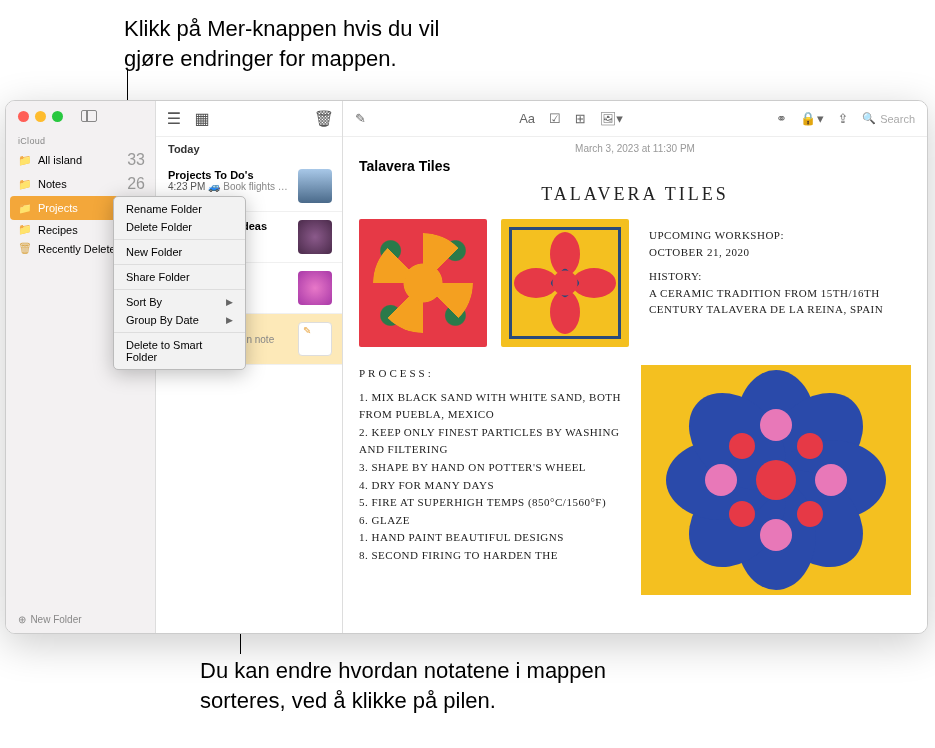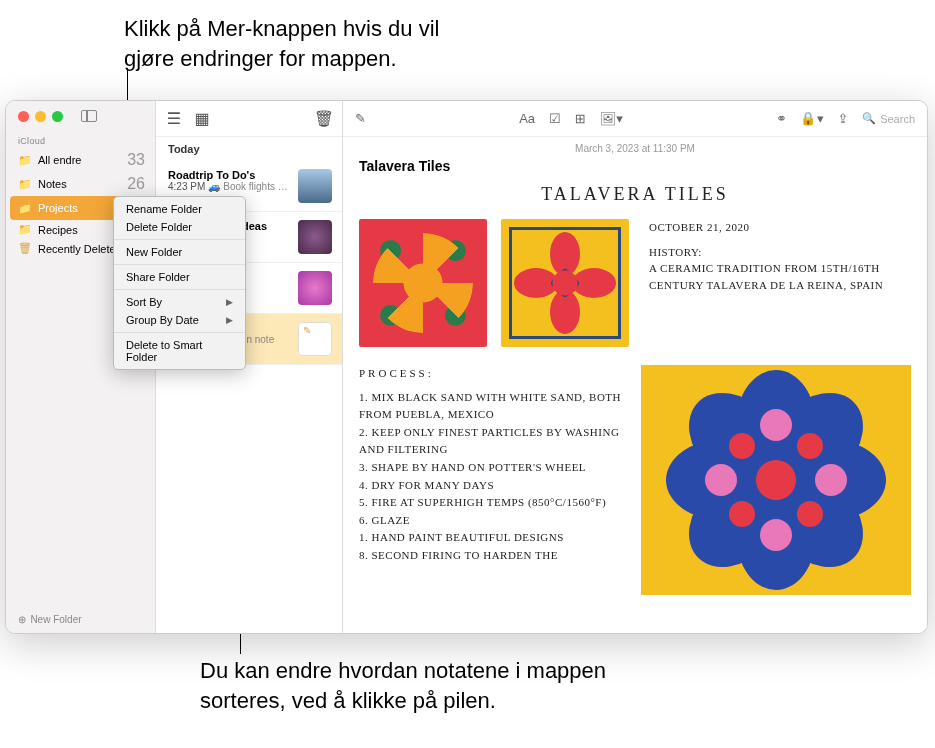--- a/index.html
+++ b/index.html
@@ -90,21 +90,21 @@
   <div class="sidebar">
     <div class="traffic">
       <div class="tl red"></div>
       <div class="tl yellow"></div>
       <div class="tl green"></div>
     </div>
     <div class="sb-toggle"></div>
     <div class="sb-section">iCloud</div>
     <div class="sb-item">
       <span class="sb-icon">📁</span>
-      <span class="sb-label">All endre</span>
+      <span class="sb-label">All island</span>
       <span class="sb-count">33</span>
     </div>
     <div class="sb-item">
       <span class="sb-icon">📁</span>
       <span class="sb-label">Notes</span>
       <span class="sb-count">26</span>
     </div>
     <div class="sb-item selected">
       <span class="sb-icon">📁</span>
       <span class="sb-label">Projects</span>
@@ -129,21 +129,21 @@
     <div class="list-toolbar">
       <span class="tb-icon">☰</span>
       <span class="tb-icon">▦</span>
       <span style="flex:1"></span>
       <span class="tb-icon">🗑</span>
     </div>
     <div class="list-header">Today</div>
 
     <div class="note-item">
       <div class="note-text">
-        <div class="note-title">Roadtrip To Do's</div>
+        <div class="note-title">Projects To Do's</div>
         <div class="note-sub"><span class="time">4:23 PM</span> <span>🚙 Book flights 🏨...</span></div>
       </div>
       <div class="note-thumb thumb-a"></div>
     </div>
     <div class="note-item">
       <div class="note-text">
         <div class="note-title">Landscaping ideas</div>
         <div class="note-sub">island...</div>
       </div>
       <div class="note-thumb thumb-b"></div>
@@ -192,20 +192,21 @@
             <div class="ty-petals">
               <span style="transform:rotate(0deg)"></span>
                 <span style="transform:rotate(90deg)"></span>
               <span style="transform:rotate(180deg)"></span>
                 <span style="transform:rotate(270deg)"></span>
             </div>
             <div class="ty-center"></div>
           </div>
         </div>
         <div class="info-block">
+          <div class="h">UPCOMING WORKSHOP:</div>
           <div>OCTOBER 21, 2020</div>
           <div class="h">HISTORY:</div>
           <div>A CERAMIC TRADITION FROM 15TH/16TH CENTURY TALAVERA DE LA REINA, SPAIN</div>
         </div>
       </div>
       <div class="bottom-row">
         <div class="process">
           <div class="process-title">PROCESS:</div>
           <div>1. MIX BLACK SAND WITH WHITE SAND, BOTH FROM PUEBLA, MEXICO</div>
           <div>2. KEEP ONLY FINEST PARTICLES BY WASHING AND FILTERING</div>

